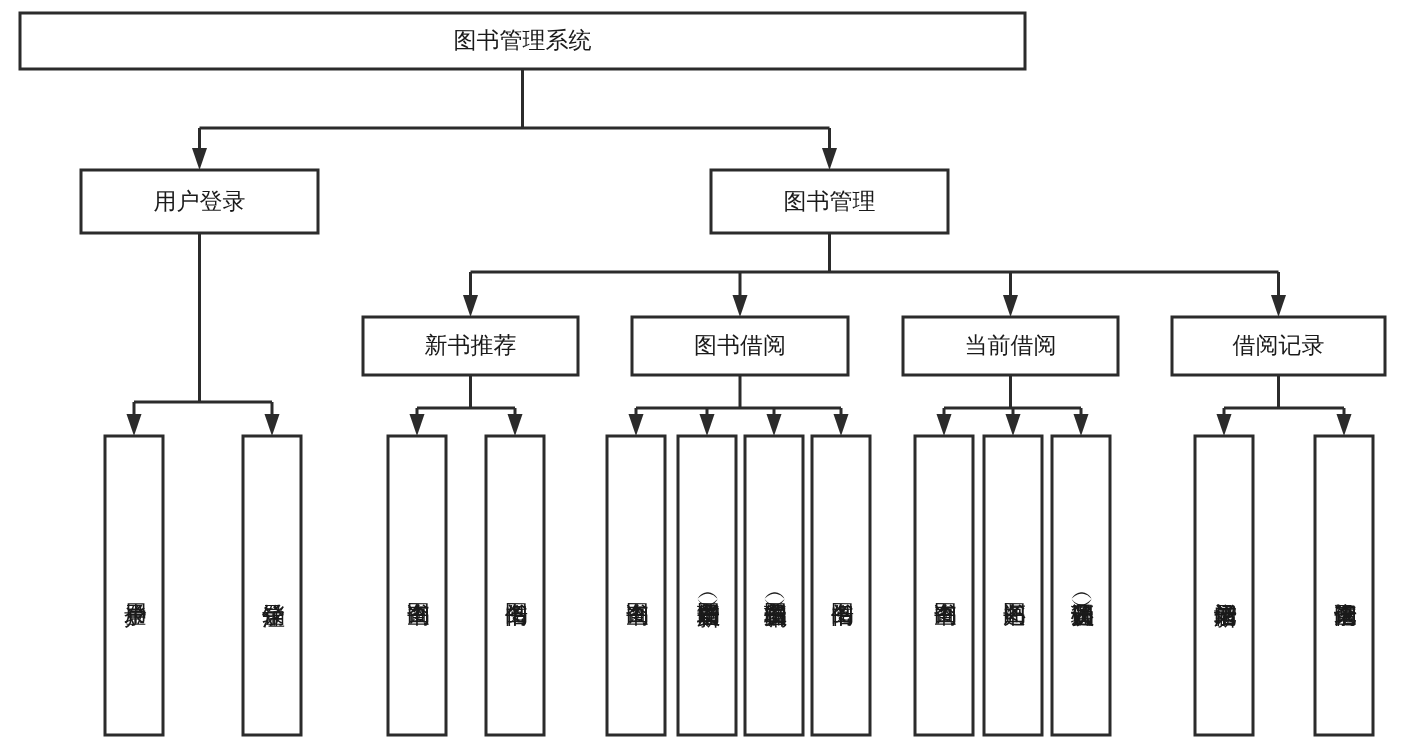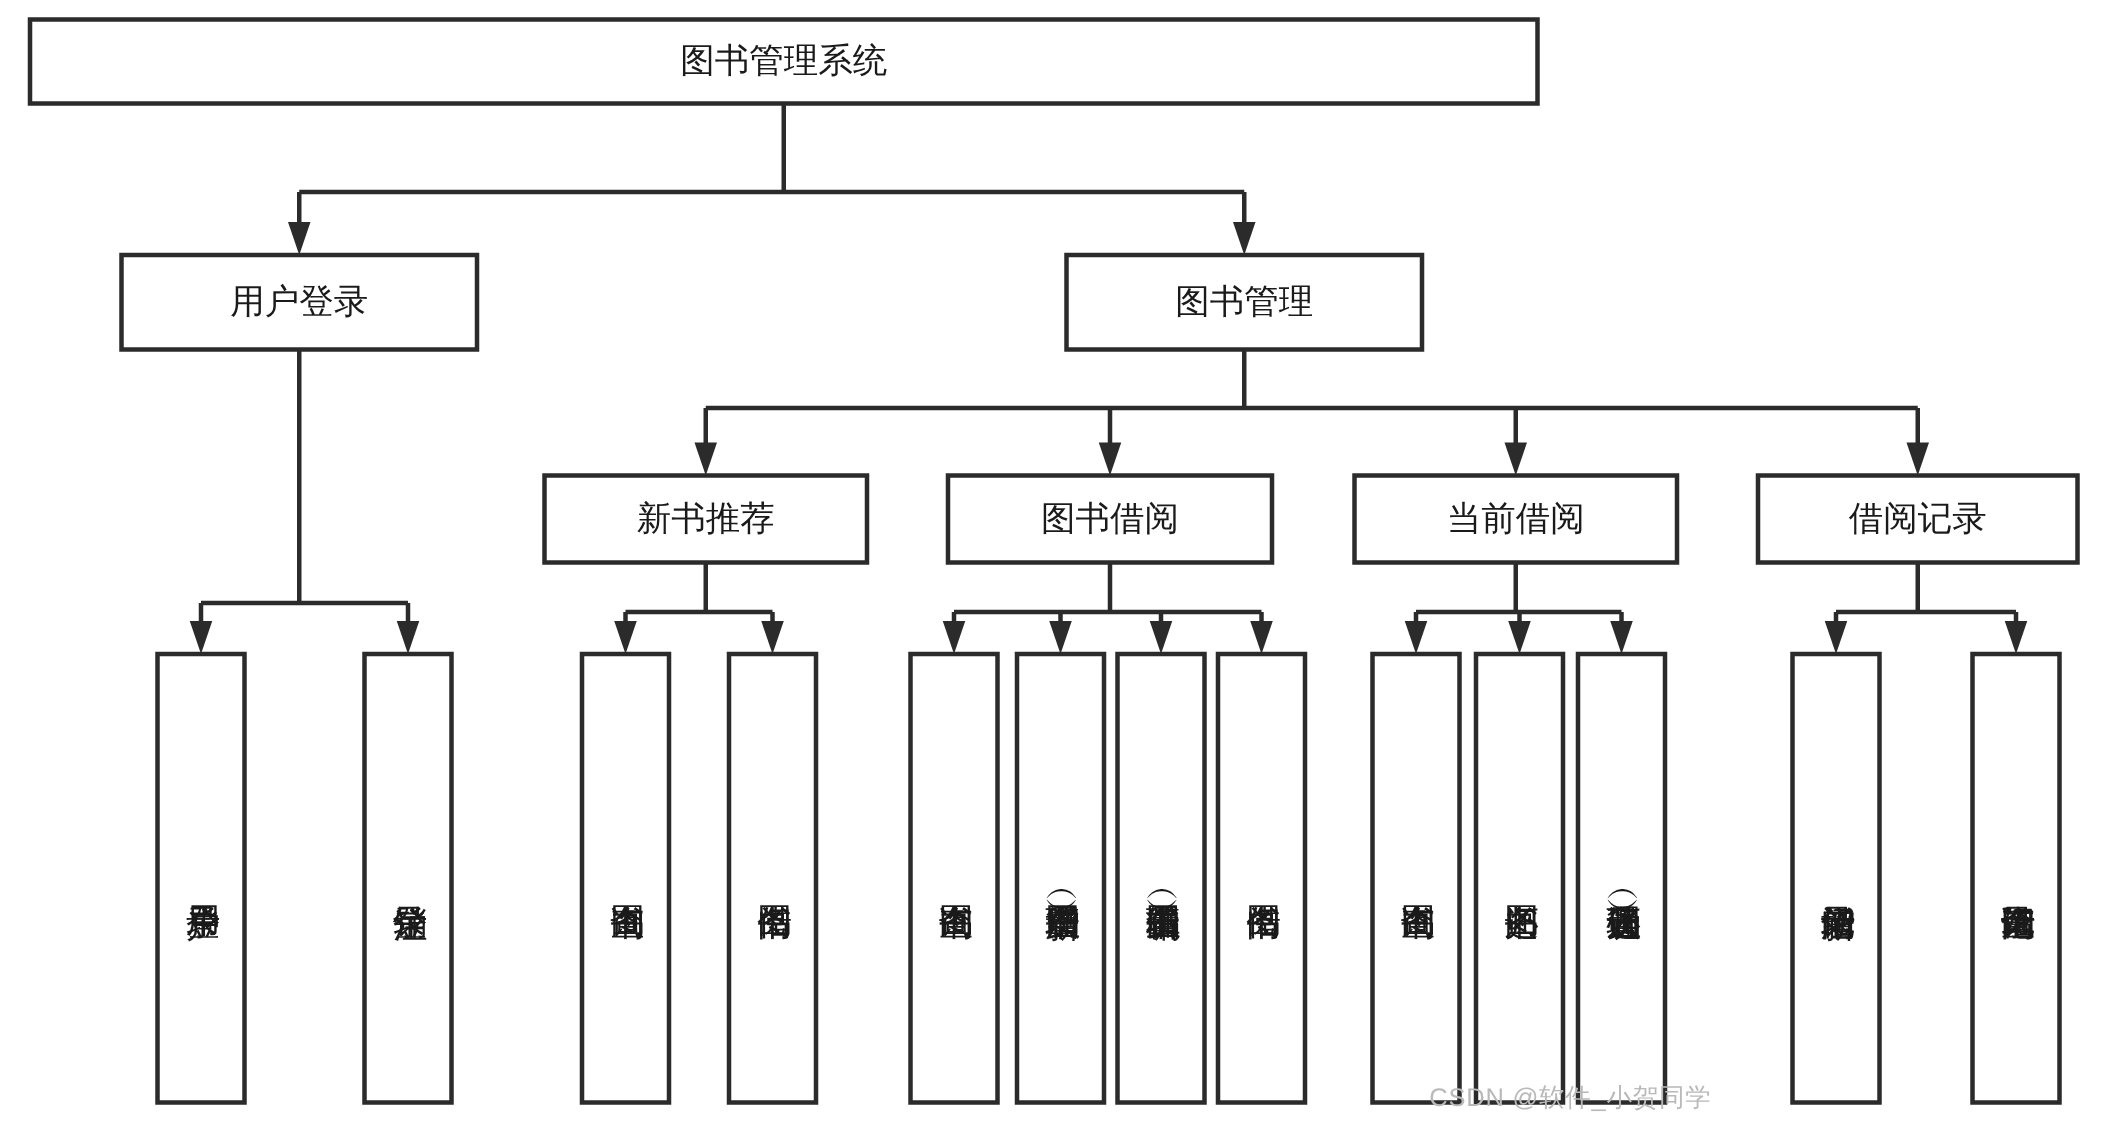--- a/index.html
+++ b/index.html
@@ -221,14 +221,13 @@
         <g>
           <rect x="1195" y="436" width="58" height="299" class="node-rect"></rect>
           <text x="1224" y="585.5" class="node-label-v" text-anchor="middle">新增借阅记录</text>
         </g>
         <g>
           <rect x="1315" y="436" width="58" height="299" class="node-rect"></rect>
           <text x="1344" y="585.5" class="node-label-v" text-anchor="middle">查询借阅记录</text>
         </g>
       </g>
   </svg>
-  <div class="watermark">CSDN @软件_小贺同学</div>
 </div>
 
 </body></html>

